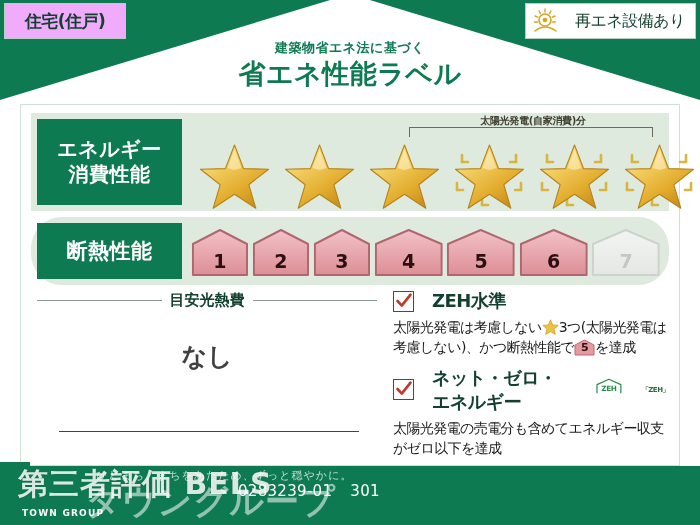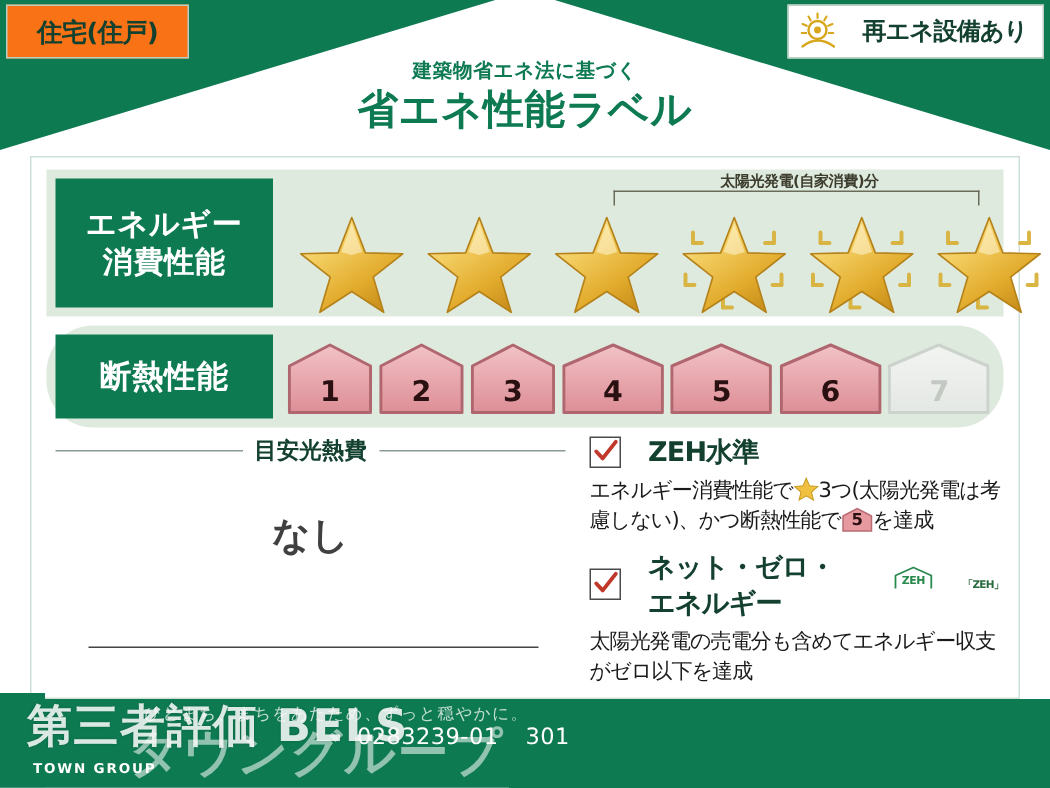--- a/index.html
+++ b/index.html
@@ -19,36 +19,36 @@
   }
   .roof-white {
     position: absolute;
     left: 0; top: 0; width: 700px; height: 525px;
   }
 
   
   .chip-house-type {
     position: absolute; left: 4px; top: 3px;
     width: 122px; height: 36px;
-    background: #f97316;
+    background: #f0abfc;
     border: 1px solid #b9cfc4;
     display: flex; align-items: center; justify-content: center;
     font-size: 17px; font-weight: bold; color: #14412f;
     letter-spacing: -0.5px;
     z-index: 6;
   }
 
   
   .chip-renew {
     position: absolute; right: 4px; top: 3px;
     height: 36px; padding: 0 10px 0 6px;
     background: #ffffff;
     border: 1px solid #b9cfc4;
     display: flex; align-items: center; gap: 15px;
-    font-size: 16px; font-weight: bold; color: #14412f;
+    font-size: 16px; font-weight: normal; color: #14412f;
     letter-spacing: -0.5px;
     z-index: 6;
   }
   .sun-icon { width: 28px; height: 26px; flex: 0 0 28px; }
 
   
   .title-block {
     position: absolute; left: 0; right: 0; top: 40px;
     text-align: center; z-index: 5;
   }
@@ -518,21 +518,21 @@
         <div class="zeh-item">
           <div class="zeh-head">
             <span class="check-box">
               <svg viewBox="0 0 18 18">
                   <path d="M2.5 9 L6.8 13.6 L15.5 2.6" fill="none" stroke="#c0392b" stroke-width="2.6" stroke-linecap="round" stroke-linejoin="round"></path>
                 </svg>
             </span>
             <span>ZEH水準</span>
           </div>
           <div class="zeh-desc">
-            <span>エネルギー消費性能で</span><span class="inline-star"><svg viewBox="0 0 17 16">
+            <span>太陽光発電は考慮しない</span><span class="inline-star"><svg viewBox="0 0 17 16">
                   <polygon points="8.5,0.8 10.7,5.9 16.2,6.4 12,10.1 13.3,15.4 8.5,12.6 3.7,15.4 5,10.1 0.8,6.4 6.3,5.9" fill="#f0c040" stroke="#c79a20" stroke-width="0.7"></polygon>
                 </svg></span><span>3つ</span><span>(太陽光発電は考慮しない)、かつ断熱性能で</span><span class="inline-house"><svg viewBox="0 0 21 17">
                   <polygon points="1,16 1,6 10.5,1 20,6 20,16" fill="#e69aa0" stroke="#b96b72" stroke-width="1"></polygon>
                 </svg><span class="n">5</span></span><span>を達成</span>
           </div>
         </div>
 
         <div class="zeh-item">
           <div class="zeh-head">
             <span class="check-box">

